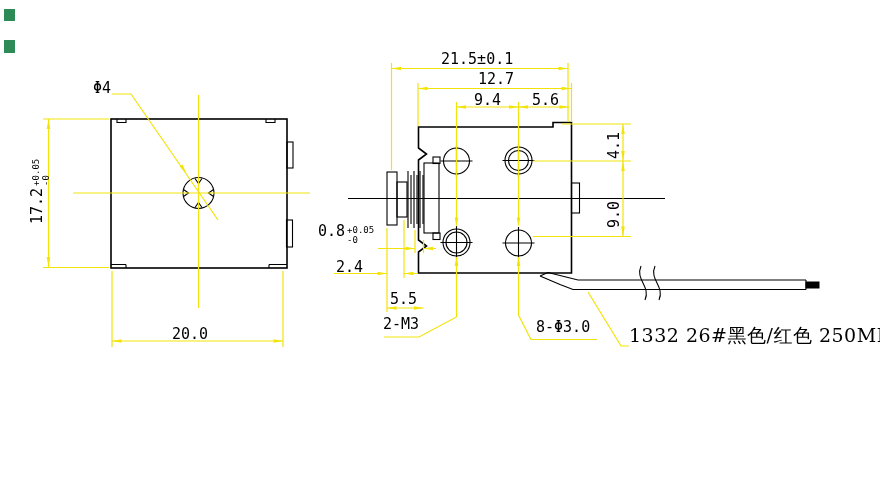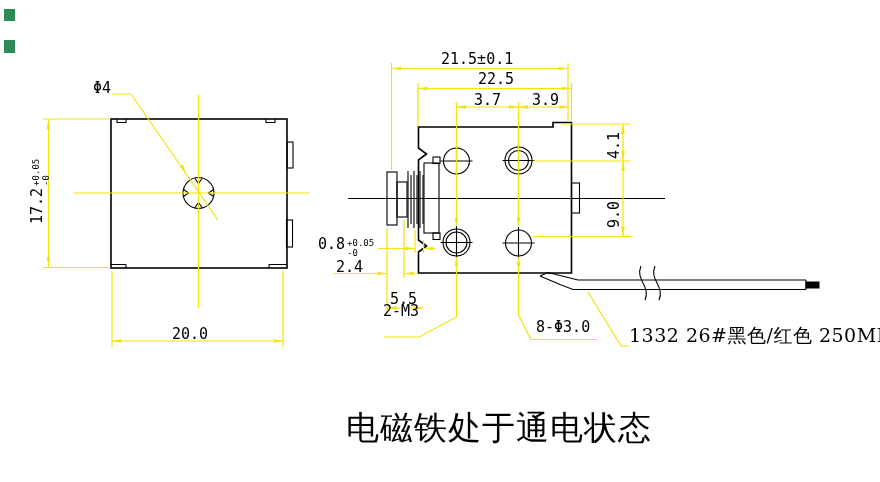--- a/index.html
+++ b/index.html
@@ -140,35 +140,34 @@
   <div class="lbl rot" style="left:30px;top:224px">
     <span>17.2</span><span class="tolwrap">
         <span>+0.05</span>
         <span>-0</span>
       </span>
   </div>
 
   <div class="lbl" style="left:172px;top:327px">20.0</div>
 
   <div class="lbl" style="left:441px;top:52px">21.5±0.1</div>
-  <div class="lbl" style="left:478px;top:72px">22.5</div>
-  <div class="lbl" style="left:474px;top:93px">3.7</div>
-  <div class="lbl" style="left:532px;top:93px">3.9</div>
+  <div class="lbl" style="left:478px;top:72px">12.7</div>
+  <div class="lbl" style="left:474px;top:93px">9.4</div>
+  <div class="lbl" style="left:532px;top:93px">5.6</div>
 
   <div class="lbl rot" style="left:607px;top:159px">4.1</div>
   <div class="lbl rot" style="left:607px;top:228px">9.0</div>
 
-  <div class="lbl" style="left:318px;top:237px">
+  <div class="lbl" style="left:318px;top:224px">
     <span>0.8</span><span class="tolwrap">
         <span>+0.05</span>
         <span>-0</span>
       </span>
   </div>
   <div class="lbl" style="left:336px;top:260px">2.4</div>
   <div class="lbl" style="left:390px;top:292px">5.5</div>
 
-  <div class="lbl" style="left:383px;top:304px">2-M3</div>
+  <div class="lbl" style="left:383px;top:317px">2-M3</div>
   <div class="lbl" style="left:536px;top:320px">8-Φ3.0</div>
 
   <div class="lbl cjk wire-lbl" style="left:629px;top:326px">1332 26#黑色/红色  250MM</div>
 
-  <div class="lbl cjk caption" style="left:346px;top:411px">电磁铁处于通电状态</div>
 </div>
 
 </body></html>

